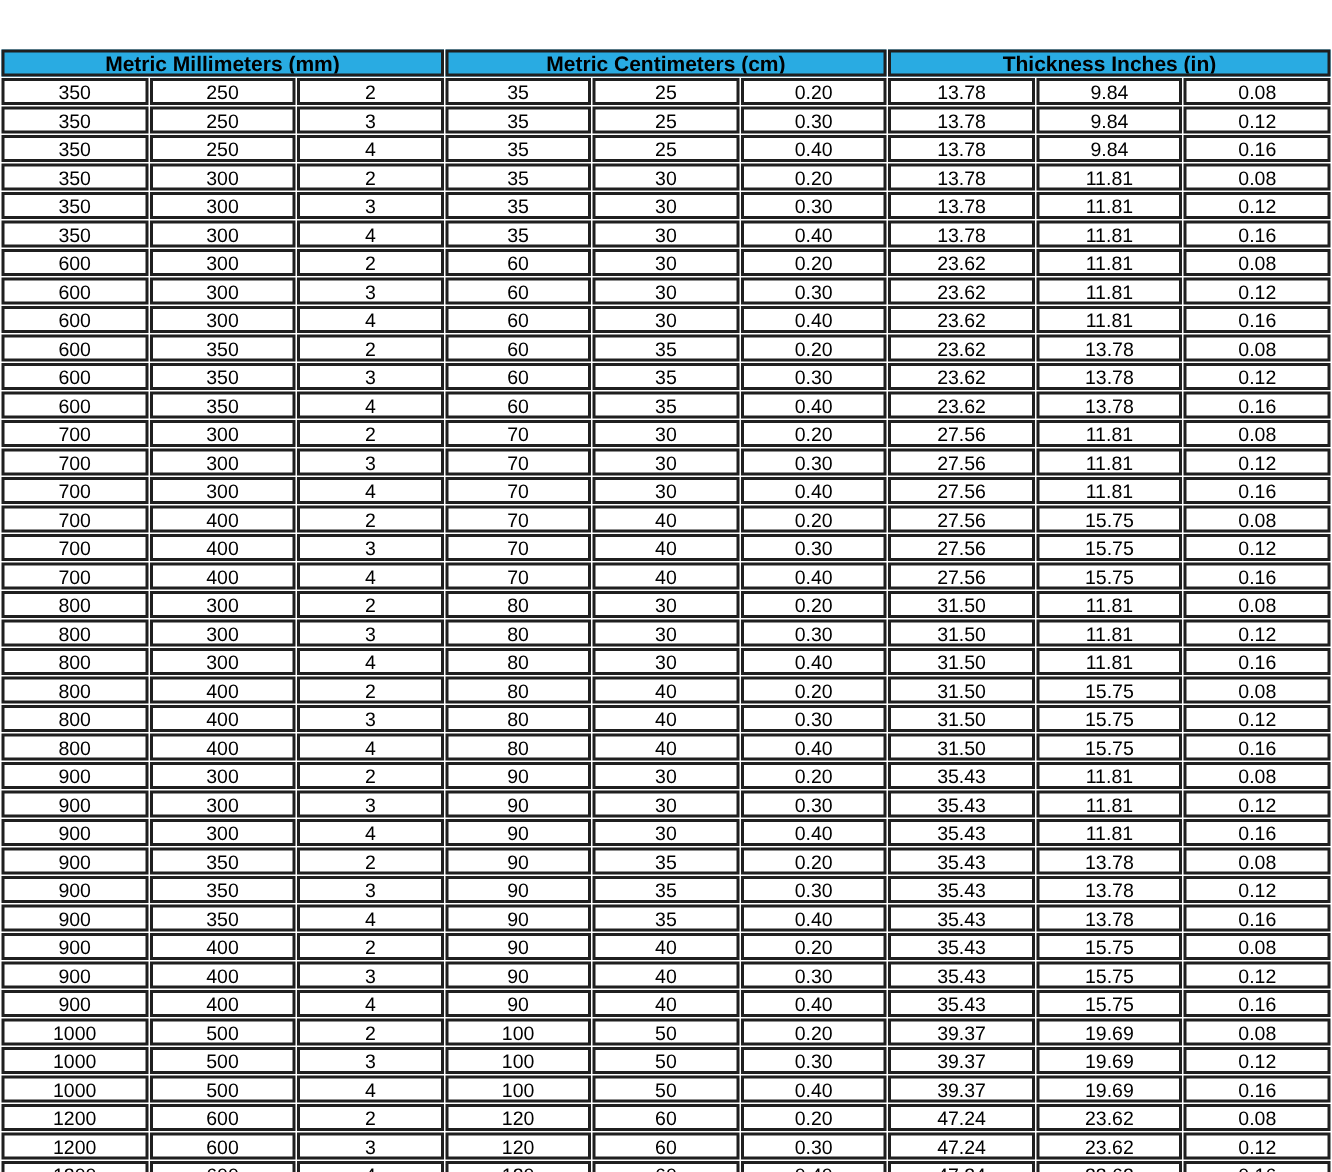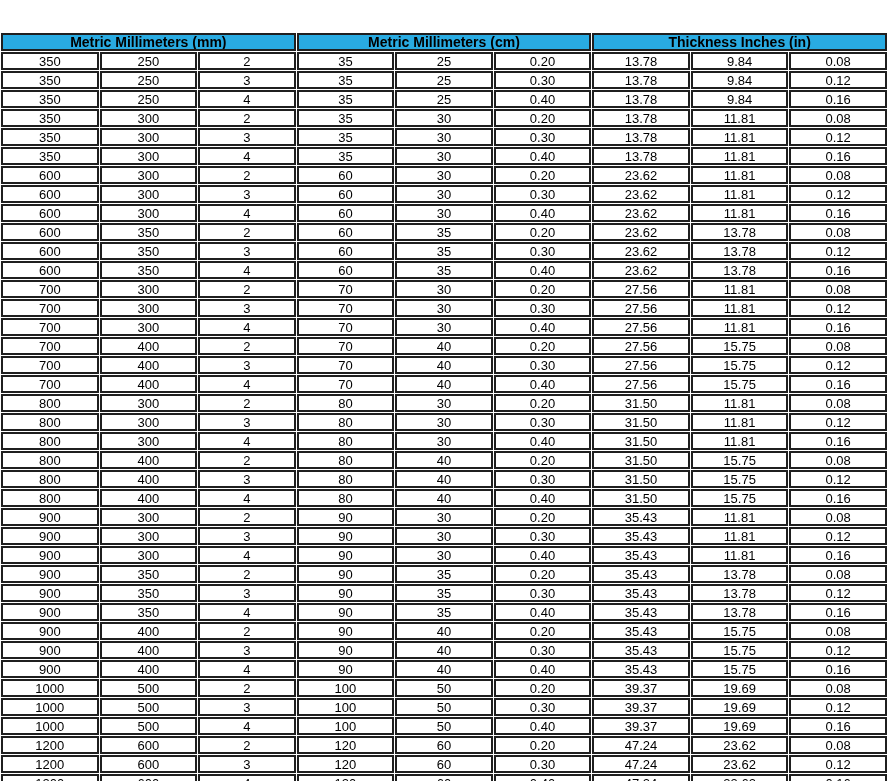--- a/index.html
+++ b/index.html
@@ -41,21 +41,21 @@
     font-size: 13.5px;
   }
 </style>
 </head>
 <body>
 
 <table class="dim-table">
   <thead>
     <tr>
       <th class="group-header" colspan="3">Metric Millimeters (mm)</th>
-      <th class="group-header" colspan="3">Metric Millimeters (cm)</th>
+      <th class="group-header" colspan="3">Metric Centimeters (cm)</th>
       <th class="group-header" colspan="3">Thickness Inches (in)</th>
     </tr>
   </thead>
   <tbody id="table-body">
       <tr>
         <td>350</td>
         <td>250</td>
         <td>2</td>
         <td>35</td>
         <td>25</td>

